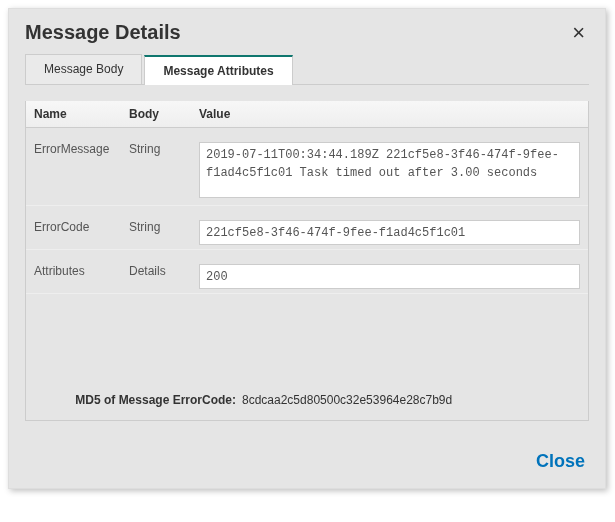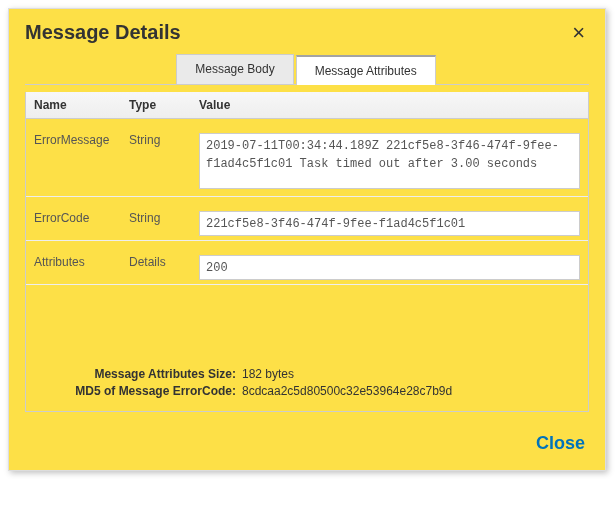--- a/index.html
+++ b/index.html
@@ -7,21 +7,21 @@
       font-family: "Helvetica Neue", Helvetica, Arial, sans-serif;
       font-size: 13px;
       background: #fff;
       padding: 8px;
       color: #333;
     }
     .dialog {
       width: 598px;
       border: 1px solid #ddd;
       box-shadow: 2px 2px 6px rgba(0,0,0,0.25);
-      background: #fde047;
+      background: #e5e5e5;
     }
     .header {
       display: flex;
       justify-content: space-between;
       align-items: center;
       padding: 12px 16px 10px 16px;
     }
     .header h1 {
       font-size: 20px;
       font-weight: bold;
@@ -31,41 +31,40 @@
       font-size: 22px;
       cursor: pointer;
       color: #333;
       line-height: 1;
       padding: 0 4px;
     }
     .tabs {
       display: flex;
       margin: 0 16px;
       border-bottom: 1px solid #ccc;
-      justify-content: center;
     }
     .tab {
       padding: 7px 18px;
       font-size: 12px;
       cursor: pointer;
       border: 1px solid #ccc;
       border-bottom: none;
       background: #eaeaea;
       margin-right: 2px;
       position: relative;
       color: #333;
     }
     .tab.active {
       background: #fff;
-      border-top: 2px solid #a3a3a3;
-      font-weight: normal;
+      border-top: 2px solid #0f766e;
+      font-weight: bold;
       top: 1px;
     }
     .content {
-      margin: 7px 16px;
+      margin: 16px 16px;
       border: 1px solid #ccc;
       border-top: none;
       padding: 0;
       height: 320px;
       display: flex;
       flex-direction: column;
     }
     table.attrs {
       width: 100%;
       border-collapse: collapse;
@@ -144,21 +143,21 @@
   <div class="tabs">
     <div class="tab">Message Body</div>
     <div class="tab active">Message Attributes</div>
   </div>
 
   <div class="content">
     <table class="attrs">
       <thead>
         <tr>
           <th class="th-name">Name</th>
-          <th class="th-type">Type</th>
+          <th class="th-type">Body</th>
           <th class="th-value">Value</th>
         </tr>
       </thead>
       <tbody>
         <tr>
           <td class="td-name">ErrorMessage</td>
           <td class="td-type">String</td>
           <td><textarea class="value-box" readonly="" style="">2019-07-11T00:34:44.189Z 221cf5e8-3f46-474f-9fee-f1ad4c5f1c01 Task timed out after 3.00 seconds</textarea></td>
         </tr>
         <tr>
@@ -171,24 +170,20 @@
           <td class="td-type">Details</td>
           <td><input class="value-box" readonly="" value="200" style=""></td>
         </tr>
       </tbody>
     </table>
 
     <div class="spacer"></div>
 
     <div class="meta">
       <div class="meta-row">
-        <span class="meta-label">Message Attributes Size:</span>
-        <span>182 bytes</span>
-      </div>
-      <div class="meta-row">
         <span class="meta-label">MD5 of Message ErrorCode:</span>
         <span>8cdcaa2c5d80500c32e53964e28c7b9d</span>
       </div>
     </div>
   </div>
 
   <div class="footer">
     <button class="close-btn">Close</button>
   </div>
 

